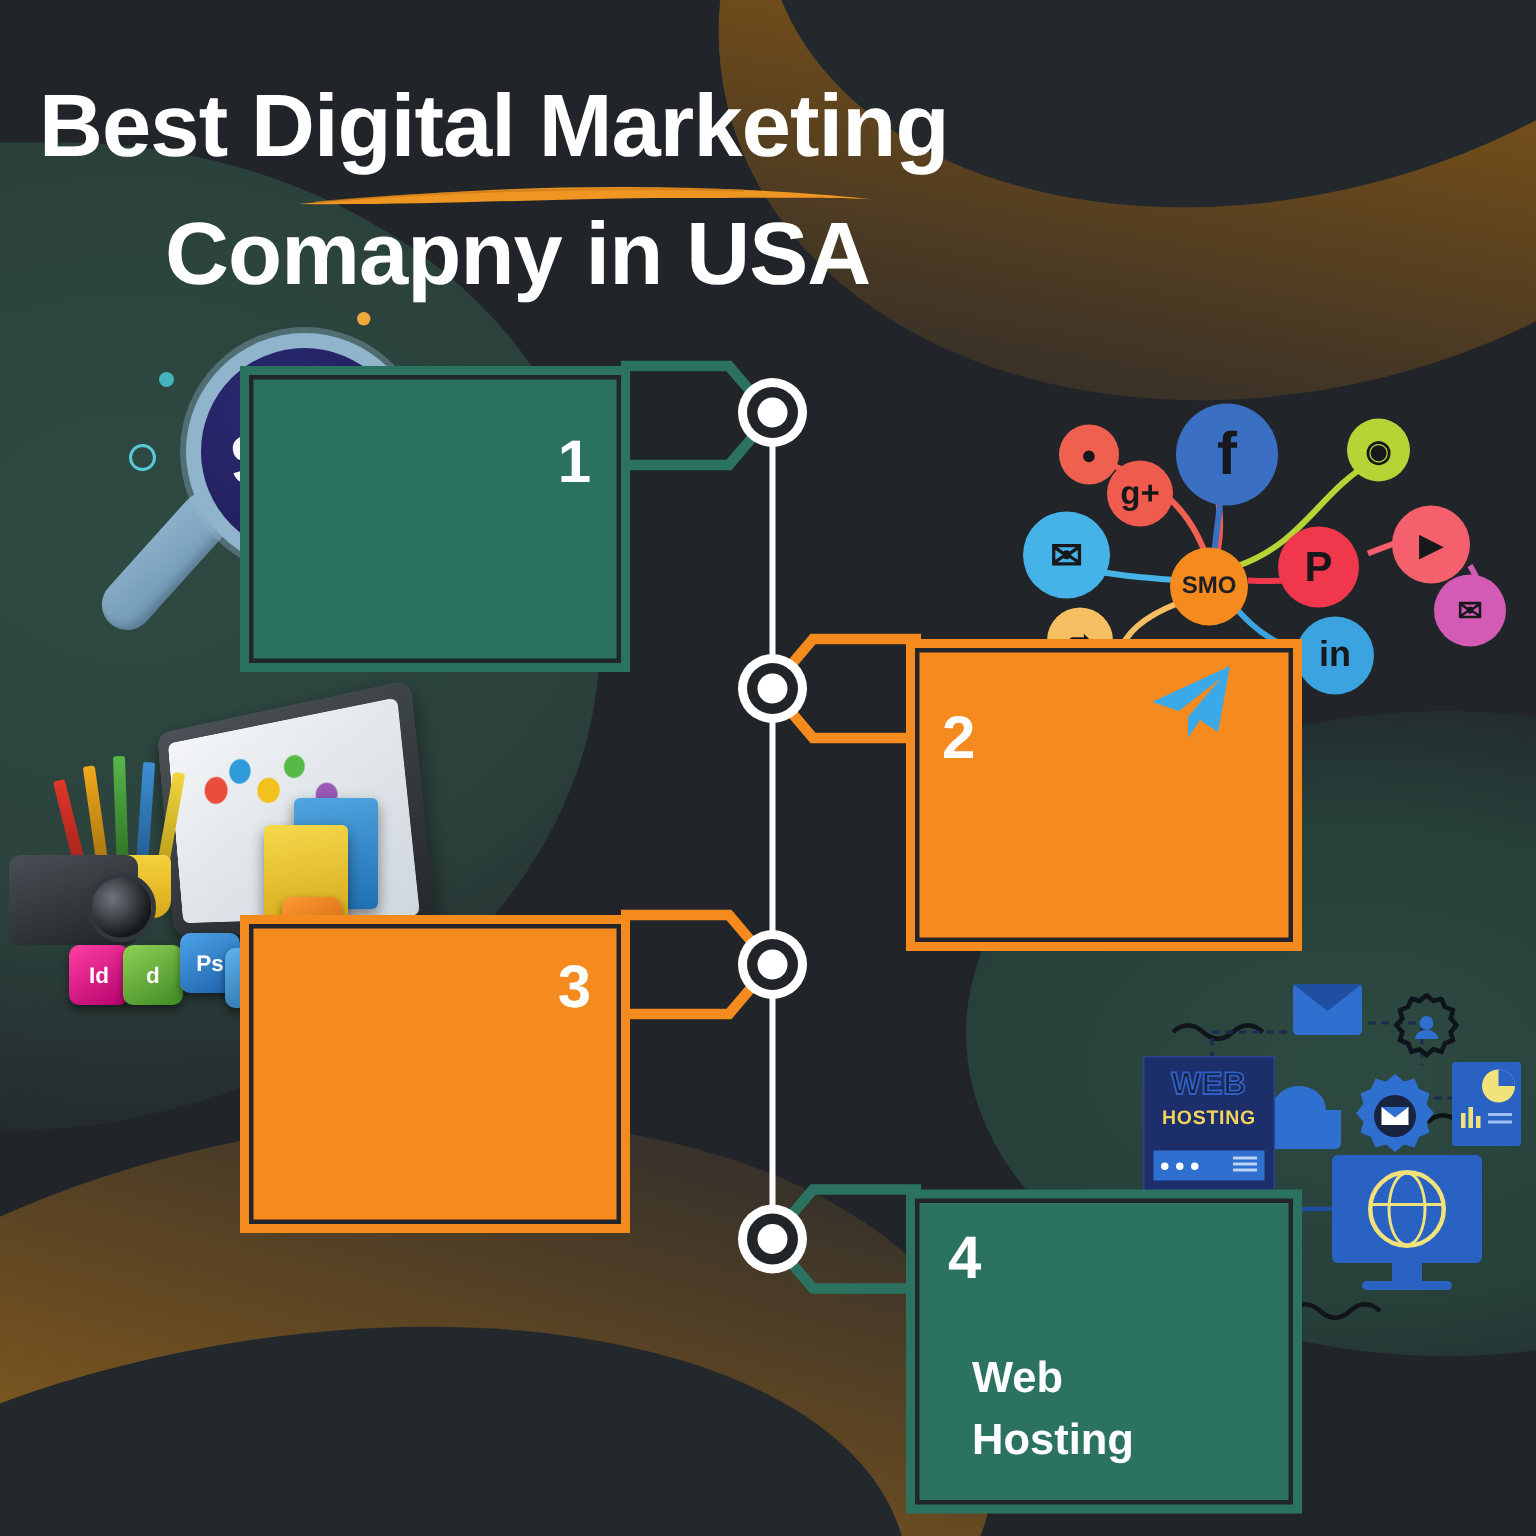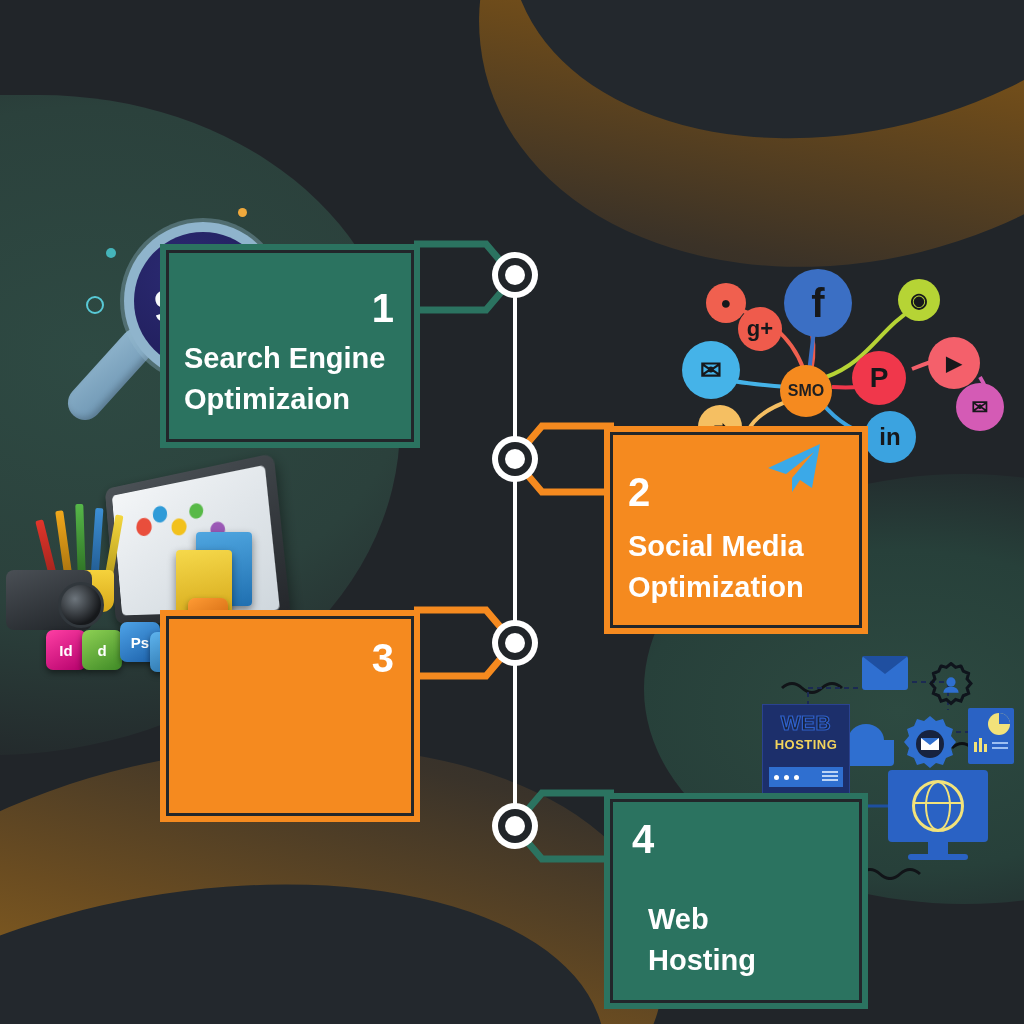--- a/index.html
+++ b/index.html
@@ -306,20 +306,28 @@
 
   <div class="bg-layer">
     <div class="green-left"></div>
     <div class="green-right"></div>
     <div class="swoosh-tr"></div>
     <div class="swoosh-tr2"></div>
     <div class="swoosh-bl"></div>
     <div class="swoosh-bl2"></div>
   </div>
 
+  <div class="title-block">
+    <div class="title-line l1">Best Digital Marketing</div>
+    <svg class="brush" viewBox="0 0 390 22">
+      <path d="M3 17 C 70 10, 170 4, 250 6 C 310 7, 360 11, 387 14 C 360 12, 300 13, 240 13 C 160 14, 70 18, 3 17 Z" fill="#ef9522"></path>
+      <path d="M14 16 C 90 9, 200 5, 300 8" stroke="#c97a17" stroke-width="1.4" fill="none" opacity=".7"></path>
+    </svg>
+    <div class="title-line l2">Comapny in USA</div>
+  </div>
 
   <div class="ill seo-wrap">
     <div class="sparkle" style="left:28px;top:48px;width:10px;height:10px;background:#4bd0d8;opacity:.8"></div>
     <div class="sparkle" style="left:8px;top:96px;width:14px;height:14px;border:2px solid #58c9d6;background:transparent"></div>
     <div class="sparkle" style="left:160px;top:8px;width:9px;height:9px;background:#f0a93c"></div>
     <div class="sparkle" style="left:188px;top:100px;width:28px;height:28px;border:4px solid #e0554e;background:transparent"></div>
     <div class="sparkle" style="left:196px;top:108px;width:12px;height:12px;background:#e0554e"></div>
     <div class="sparkle" style="left:132px;top:190px;width:18px;height:18px;background:#3ab5c2;opacity:.75"></div>
     <div class="seo-handle"></div>
     <div class="seo-rim">
@@ -499,29 +507,25 @@
   <svg class="conn" style="left:414px;top:606px;width:104px;height:74px" viewBox="0 0 104 74">
     <path d="M0 4 L72 4 L100 37 L72 70 L0 70" fill="none" stroke="#f58a1f" stroke-width="7"></path>
   </svg>
   <svg class="conn" style="left:510px;top:789px;width:104px;height:74px" viewBox="0 0 104 74">
     <path d="M104 4 L32 4 L4 37 L32 70 L104 70" fill="none" stroke="#2b7360" stroke-width="7"></path>
   </svg>
 
   <div class="card c-teal" style="left:160px;top:244px;width:260px;height:204px">
     <div class="inner-edge"></div>
     <div class="card-num" style="right:26px;top:44px">1</div>
-    <div class="card-title" style="left:24px;bottom:28px">Search Engine
-Optimizaion</div>
   </div>
 
   <div class="card c-orange" style="left:604px;top:426px;width:264px;height:208px">
     <div class="inner-edge"></div>
     <div class="card-num" style="left:24px;top:46px">2</div>
-    <div class="card-title" style="left:24px;bottom:26px">Social Media
-Optimization</div>
   </div>
 
   <div class="card c-orange" style="left:160px;top:610px;width:260px;height:212px">
     <div class="inner-edge"></div>
     <div class="card-num" style="right:26px;top:28px">3</div>
   </div>
 
   <div class="card c-teal" style="left:604px;top:793px;width:264px;height:216px">
     <div class="inner-edge"></div>
     <div class="card-num" style="left:28px;top:26px">4</div>

